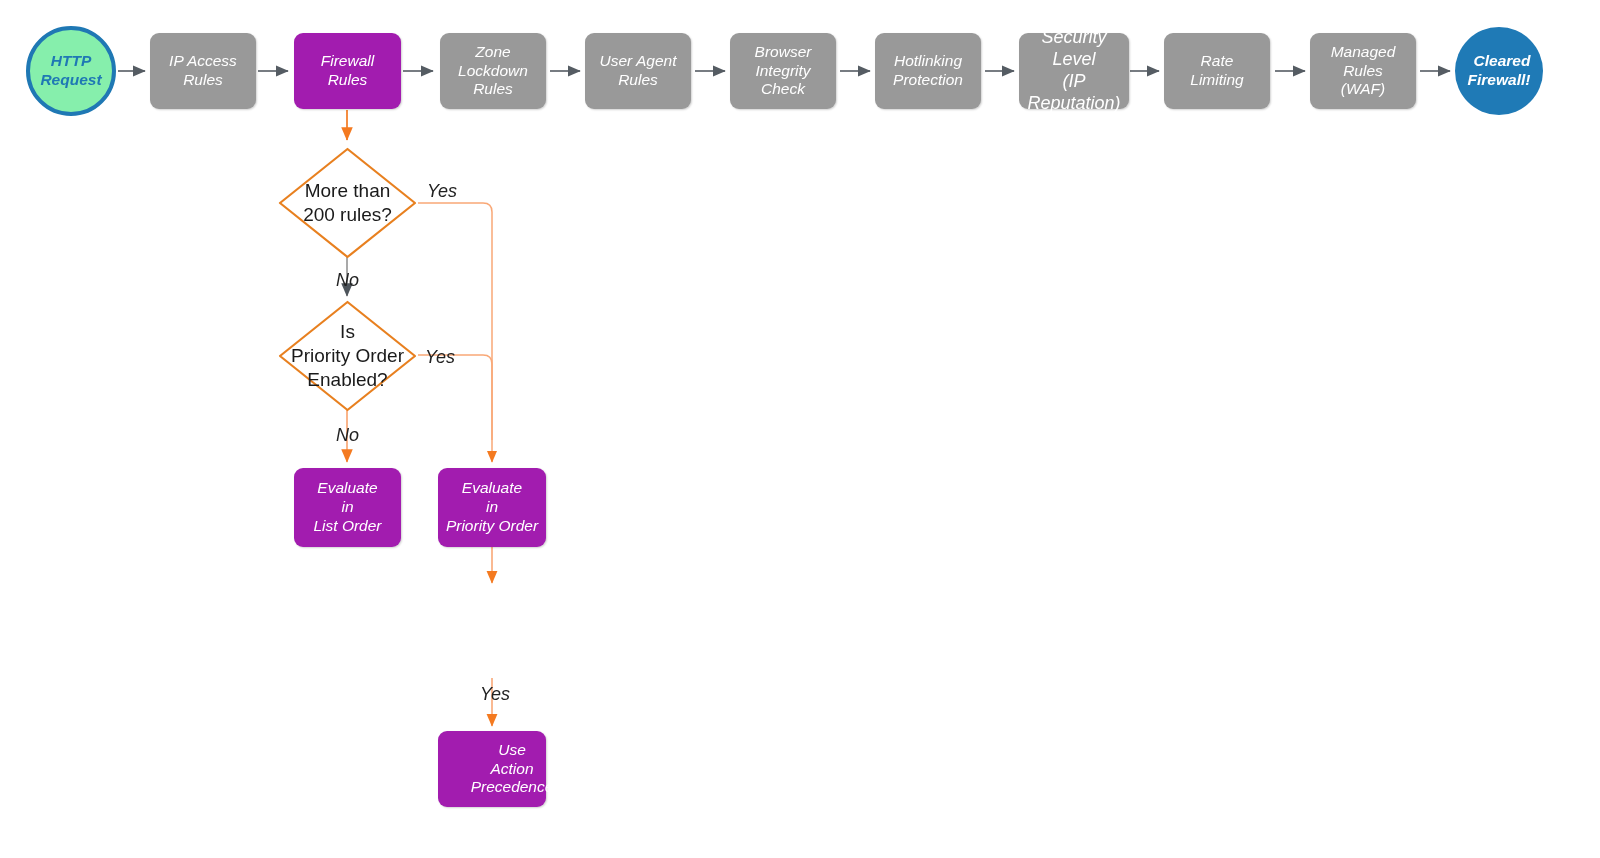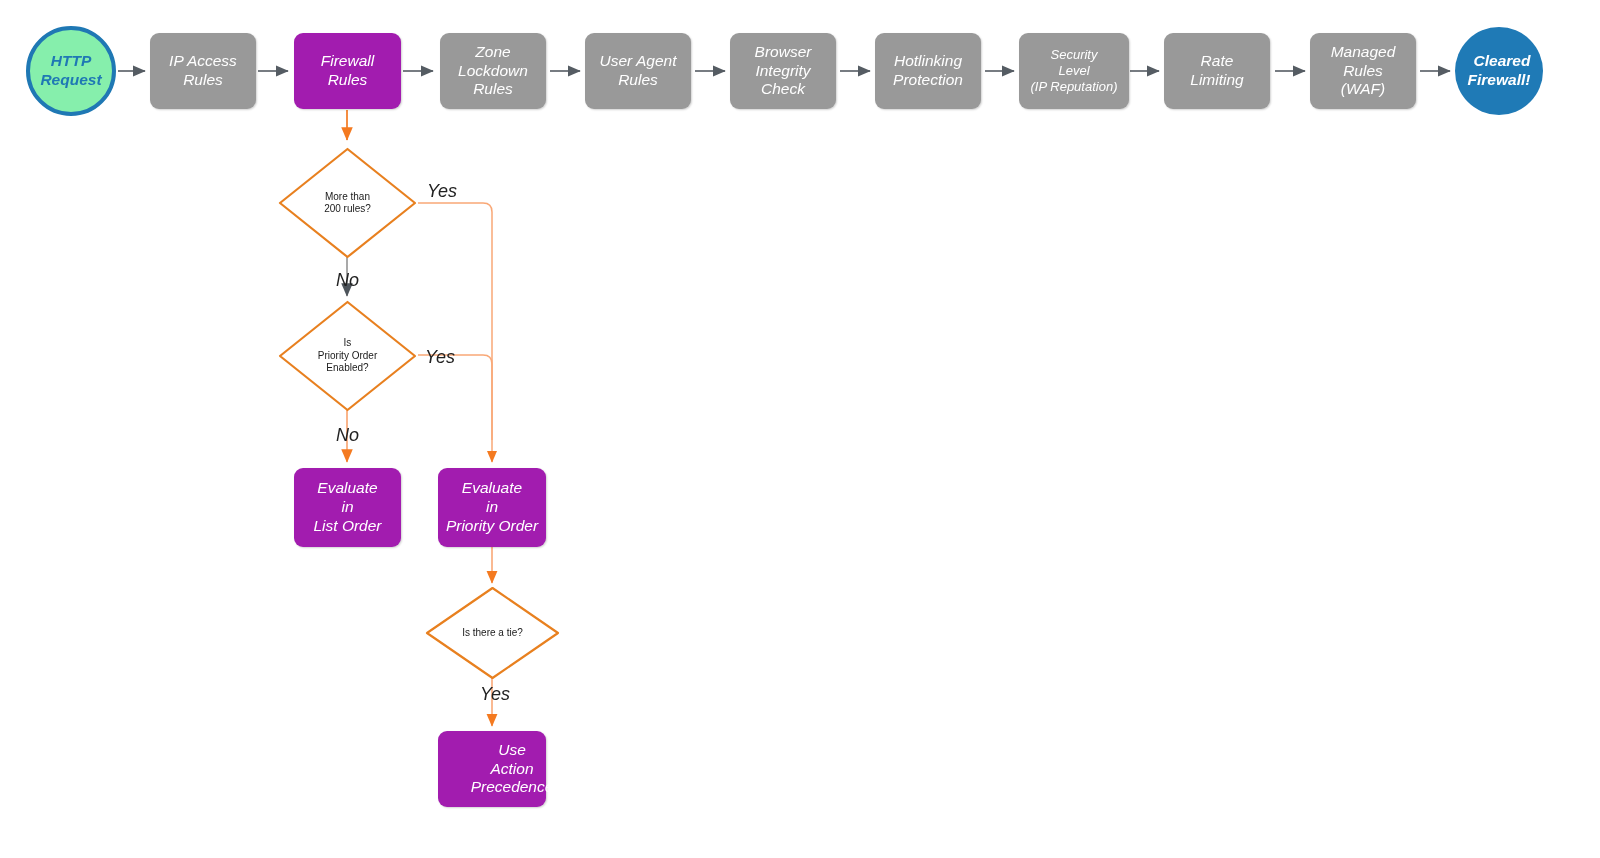--- a/index.html
+++ b/index.html
@@ -72,21 +72,21 @@
   .diamond-label {
     position: absolute;
     left: 0;
     top: 0;
     width: 100%;
     height: 100%;
     display: flex;
     align-items: center;
     justify-content: center;
     text-align: center;
-    font-size: 10px;
+    font-size: 19px;
     color: #1a1a1a;
     line-height: 1.25;
   }
   .edge-label {
     position: absolute;
     font-style: italic;
     font-size: 18px;
     color: #222222;
     white-space: nowrap;
   }
@@ -175,21 +175,21 @@
     <span style="white-space:pre-line;">Browser
 Integrity
 Check</span>
   </div>
 
   <div class="node proc gray" style="left:875px; top:33px; width:106px; height:76px;">
     <span style="white-space:pre-line;">Hotlinking
 Protection</span>
   </div>
 
-  <div class="node proc gray" style="left:1019px; top:33px; width:110px; height:76px; font-size:13px;">
+  <div class="node proc gray" style="left:1019px; top:33px; width:110px; height:76px; font-size:18px;">
     <span style="white-space:pre-line;">Security
 Level
 (IP Reputation)</span>
   </div>
 
   <div class="node proc gray" style="left:1164px; top:33px; width:106px; height:76px;">
     <span style="white-space:pre-line;">Rate
 Limiting</span>
   </div>
 
@@ -214,26 +214,20 @@
 
   <div class="diamond-wrap" style="left:277px; top:299px; width:141px; height:114px;">
     <svg width="141" height="114" viewBox="0 0 141 114">
       <polygon points="70.5,3 138,57 70.5,111 3,57" fill="#ffffff" stroke="#E8801F" stroke-width="2.2" stroke-linejoin="round"></polygon>
     </svg>
     <div class="diamond-label" style="white-space:pre-line;">Is
 Priority Order
 Enabled?</div>
   </div>
 
-  <div class="diamond-wrap" style="left:424px; top:585px; width:137px; height:96px;">
-    <svg width="137" height="96" viewBox="0 0 137 96">
-      <polygon points="68.5,3 134,48 68.5,93 3,48" fill="#ffffff" stroke="#E8801F" stroke-width="2.2" stroke-linejoin="round"></polygon>
-    </svg>
-    <div class="diamond-label" style="white-space:pre-line;">Is there a tie?</div>
-  </div>
 
   <div class="node proc orange" style="left:294px; top:468px; width:107px; height:79px;">
     <span style="white-space:pre-line;">Evaluate
 in
 List Order</span>
   </div>
 
   <div class="node proc orange" style="left:438px; top:468px; width:108px; height:79px;">
     <span style="white-space:pre-line;">Evaluate
 in

